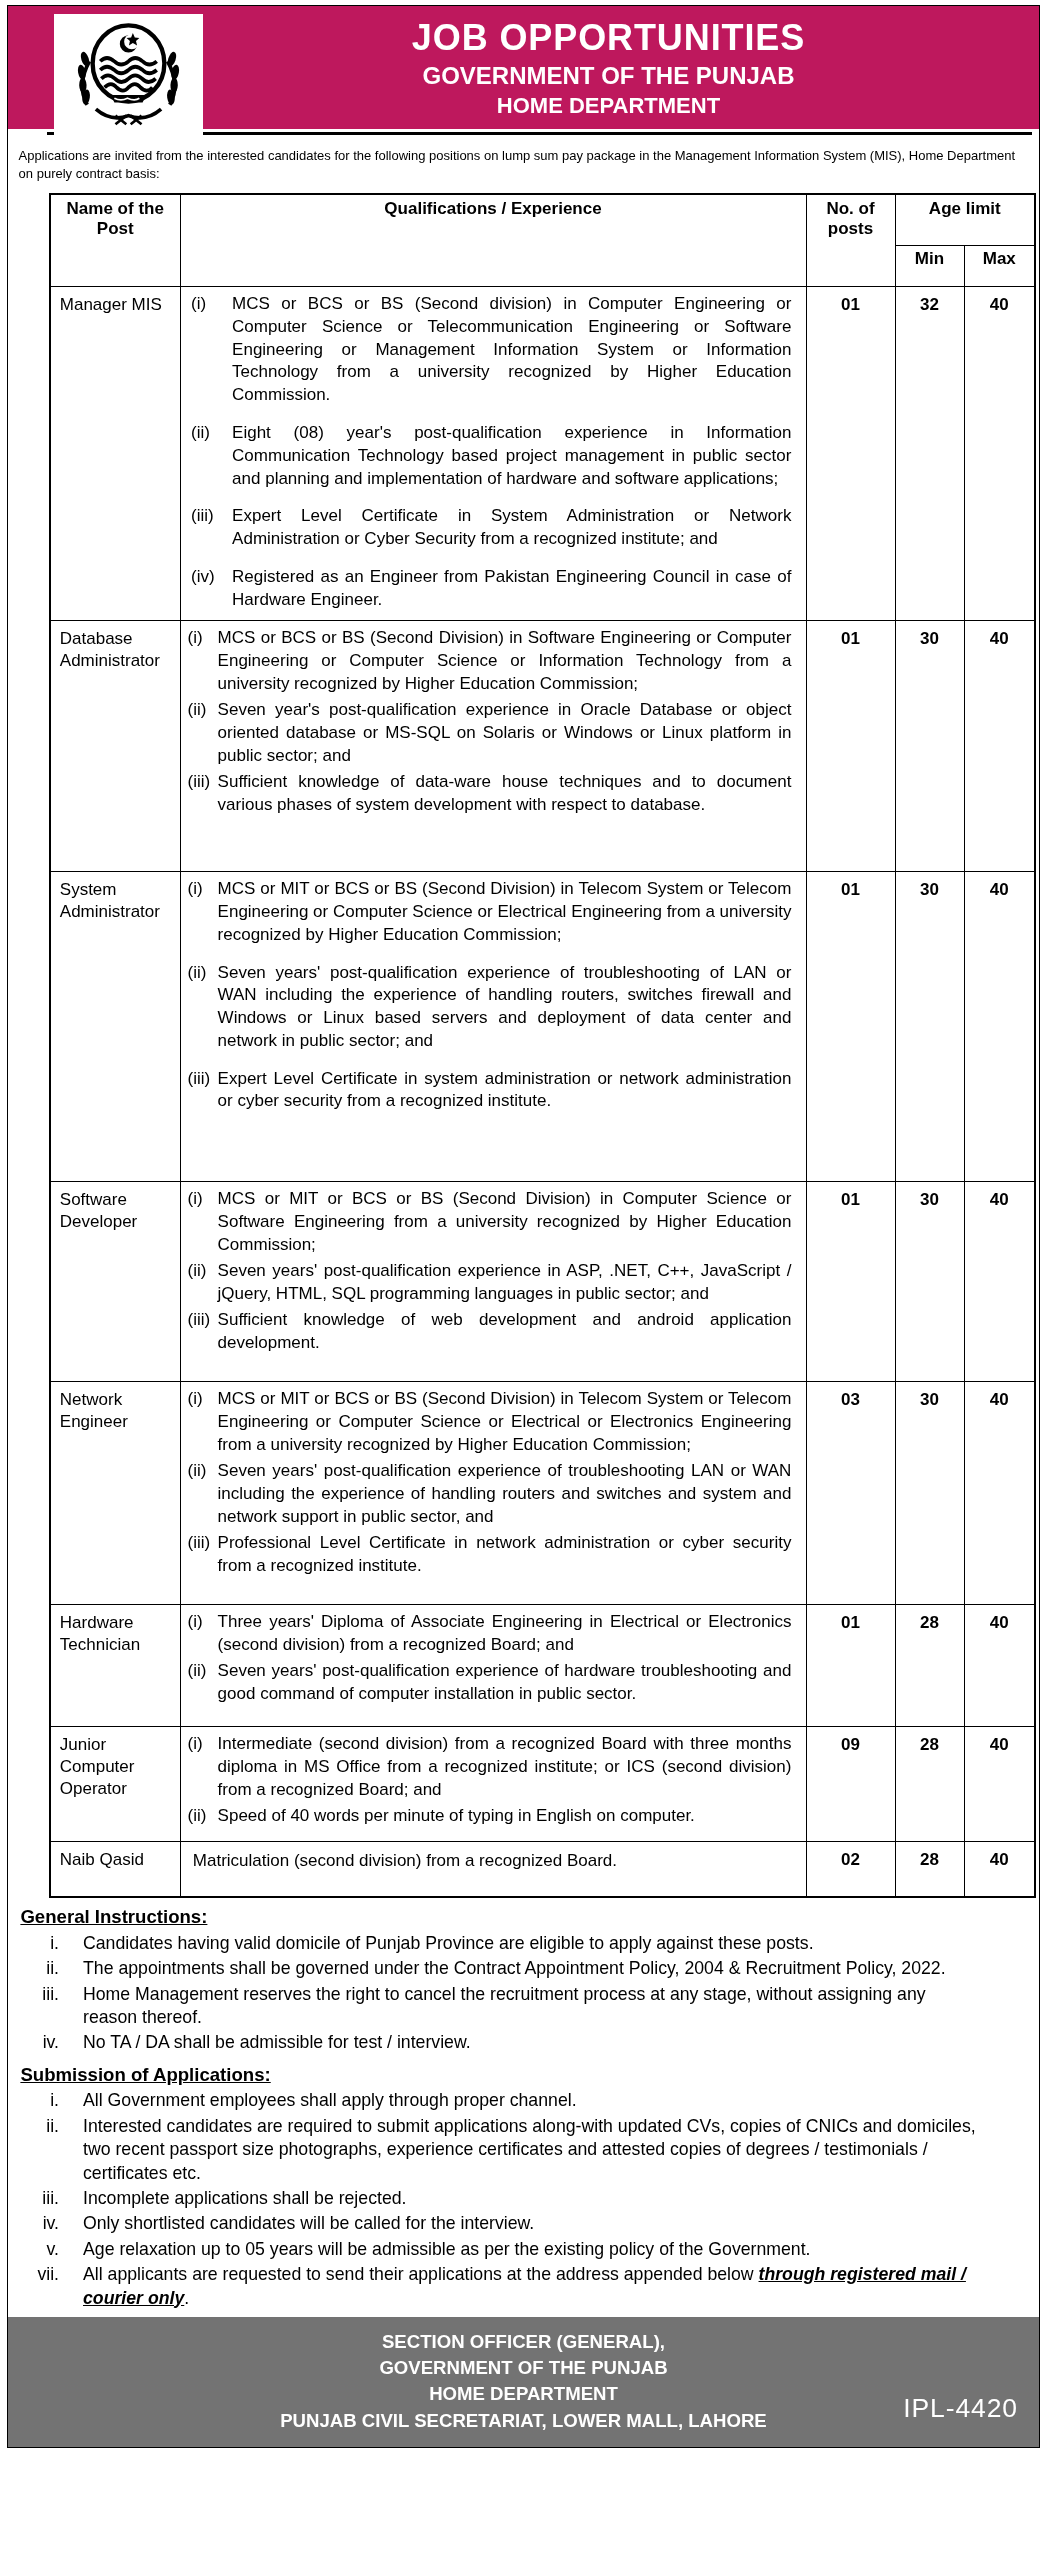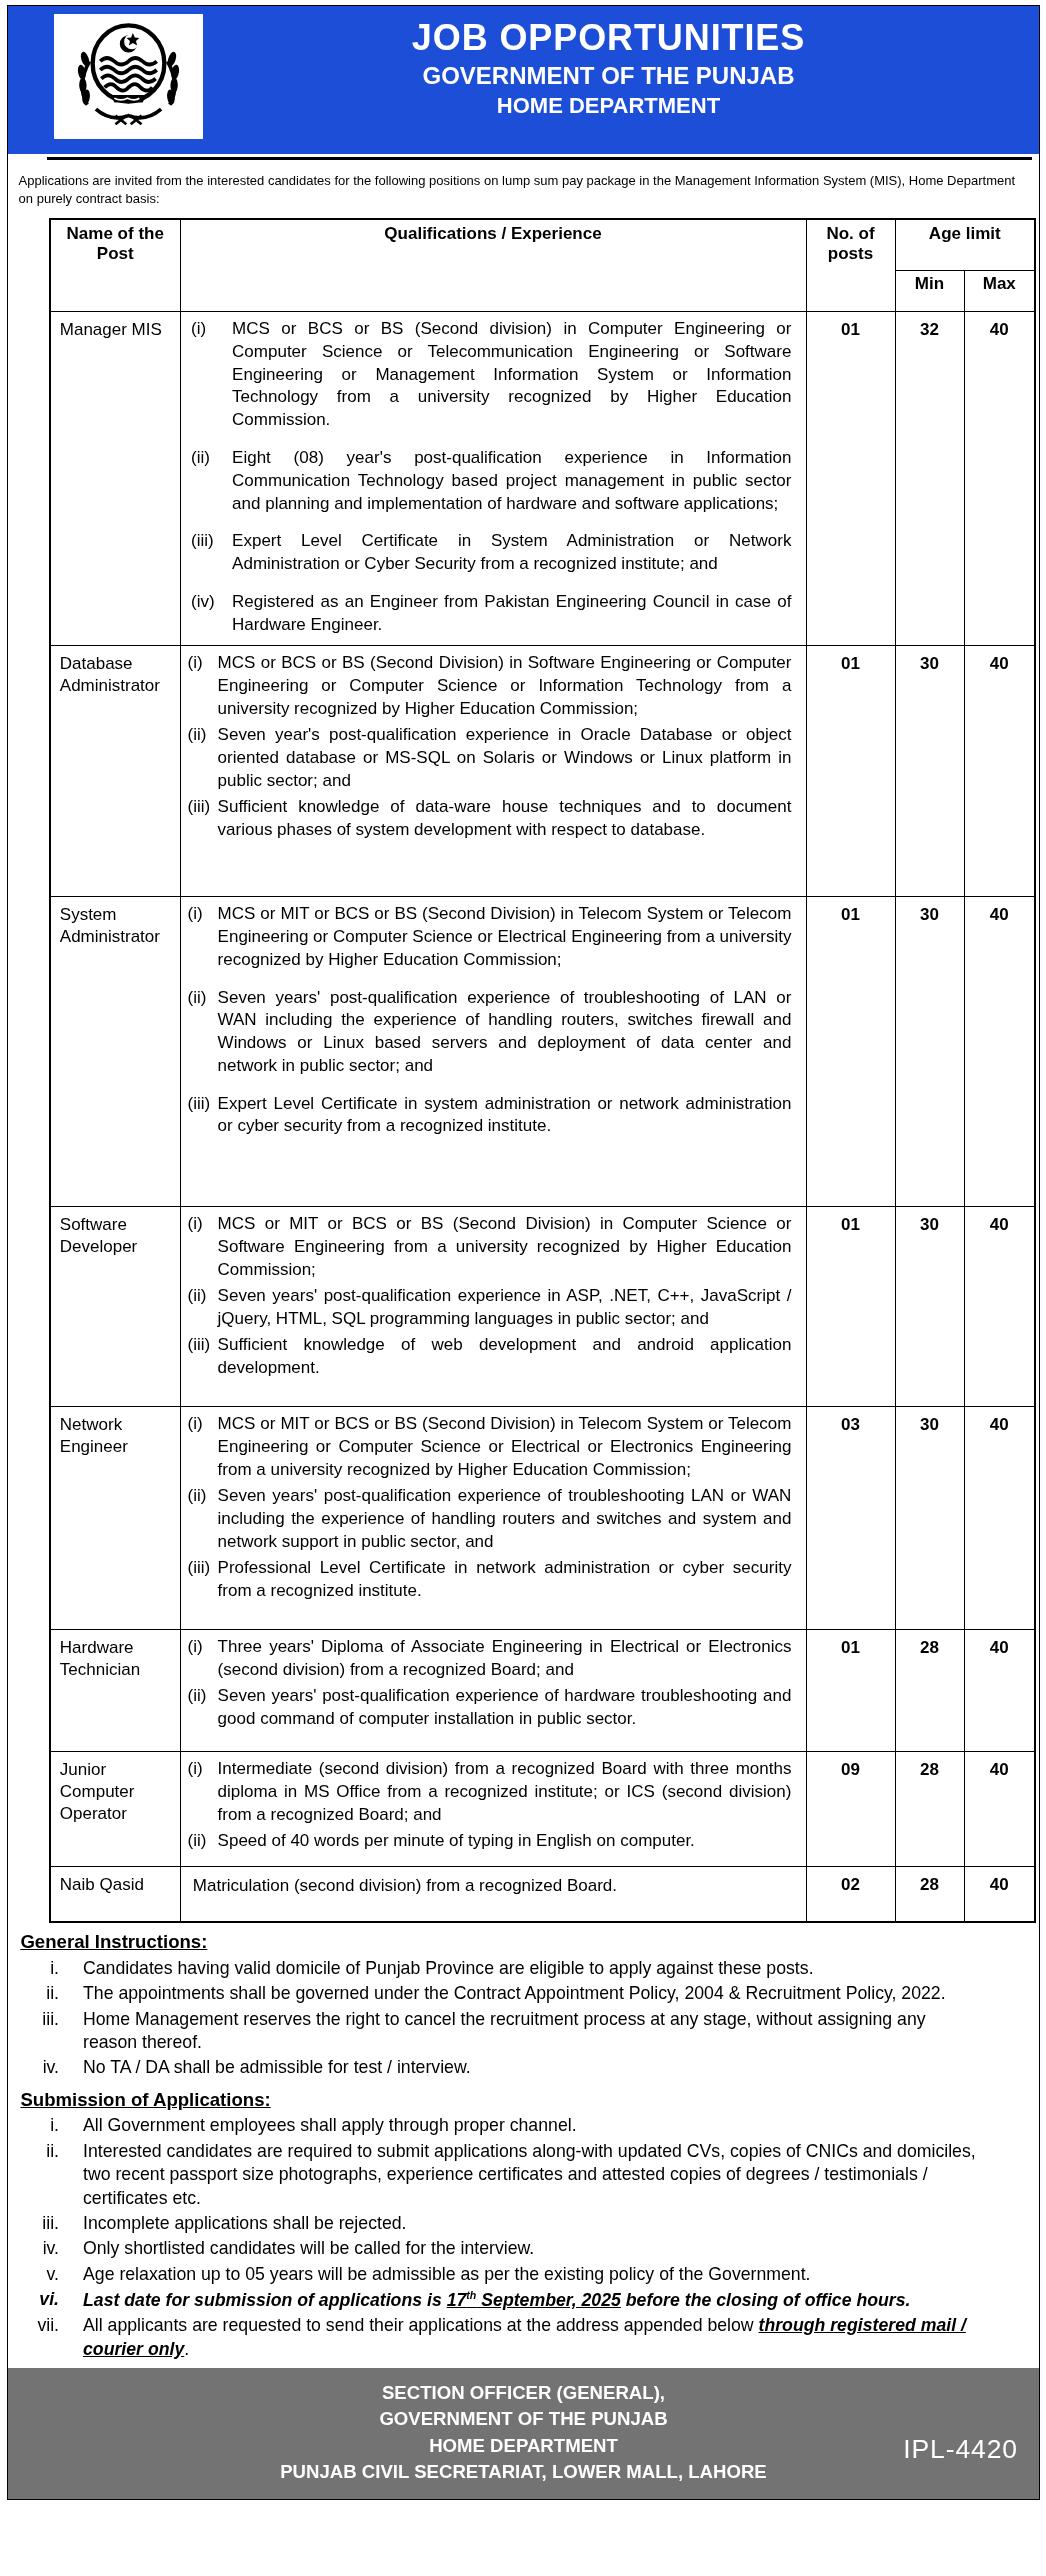--- a/index.html
+++ b/index.html
@@ -1,20 +1,20 @@
 <!DOCTYPE html>
 <html style="font-size:14px"><head>
 <meta charset="utf-8">
 <style>
   html,body{margin:0;padding:0;background:#ffffff;}
   body{width:1047px;font-family:"Liberation Sans", sans-serif;color:#000;}
   .doc{margin:5.3px 7px 10.6px 7px;border:1.8px solid #000;background:#fff;}
 
   
-  .masthead{position:relative;background:#1d4ed8;height:148px;color:#fff;}
+  .masthead{position:relative;background:#be185d;height:123px;color:#fff;}
   .logo-box{position:absolute;left:46px;top:8px;width:149px;height:125px;background:#fff;display:flex;align-items:center;justify-content:center;}
   .titles{margin-left:205px;margin-right:35px;text-align:center;padding-top:10.6px;}
   .t1{font-size:36px;font-weight:bold;letter-spacing:0.9px;line-height:1.15;}
   .t2{font-size:24px;font-weight:bold;margin-top:3.5px;line-height:1.2;}
   .t3{font-size:22px;font-weight:bold;margin-top:2.7px;line-height:1.2;}
   .top-rule{height:3.5px;background:#000;margin:2.7px 7px 0 39px;}
 
   
   .intro{font-size:13px;line-height:1.38;margin:11.5px 16px 10.6px 10.6px;text-align:left;}
 
@@ -42,21 +42,21 @@
   .iitem{display:flex;font-size:17.7px;line-height:1.33;margin-bottom:1.8px;}
   .inum{flex:0 0 51px;text-align:right;margin-right:24px;}
   .itext{flex:1;text-align:left;}
   .bi{font-weight:bold;font-style:italic;}
   .ul{text-decoration:underline;}
   sup{font-size:60%;vertical-align:super;}
 
   
   .footband{position:relative;background:#737373;color:#fff;text-align:center;padding:11.5px 0 13.3px 0;margin-top:7px;}
   .fline{font-size:18.6px;font-weight:bold;line-height:1.42;}
-  .ipl{position:absolute;right:21px;bottom:34px;font-size:26.5px;font-weight:normal;letter-spacing:0.9px;text-align:right;}
+  .ipl{position:absolute;right:21px;bottom:23px;font-size:26.5px;font-weight:normal;letter-spacing:0.9px;text-align:right;}
 </style>
 </head>
 <body>
 
 <div class="doc">
 
   <div class="masthead">
     <div class="logo-box">
       <svg width="133" height="113" viewBox="0 0 120 104">
         <ellipse cx="60" cy="40" rx="33" ry="35" fill="none" stroke="#000" stroke-width="4"></ellipse>
@@ -303,24 +303,20 @@
         <span class="itext">Incomplete applications shall be rejected.</span>
       </div>
     <div class="iitem">
         <span class="inum">iv.</span>
         <span class="itext">Only shortlisted candidates will be called for the interview.</span>
       </div>
     <div class="iitem">
         <span class="inum">v.</span>
         <span class="itext">Age relaxation up to 05 years will be admissible as per the existing policy of the Government.</span>
       </div>
-    <div class="iitem bi">
-      <span class="inum">vi.</span>
-      <span class="itext"><span>Last date for submission of applications is </span><span class="ul"><span>17</span><sup>th</sup><span> September, 2025</span></span><span> before the closing of office hours.</span></span>
-    </div>
     <div class="iitem">
       <span class="inum">vii.</span>
       <span class="itext"><span>All applicants are requested to send their applications at the address appended below </span><span class="bi ul">through registered mail / courier only</span><span>.</span></span>
     </div>
   </div>
 
   <div class="footband">
     <div class="fline">SECTION OFFICER (GENERAL),</div>
     <div class="fline">GOVERNMENT OF THE PUNJAB</div>
     <div class="fline">HOME DEPARTMENT</div>

